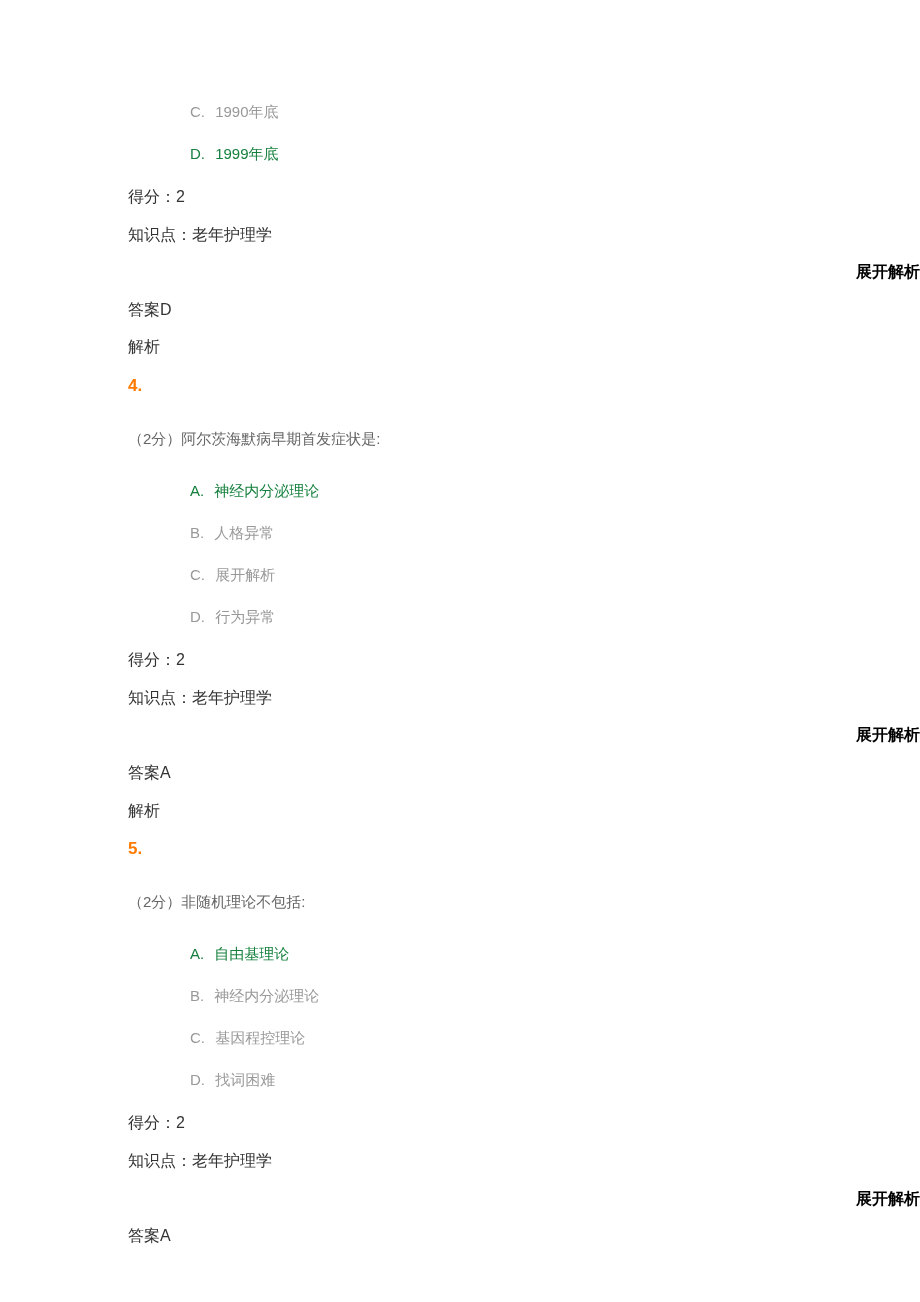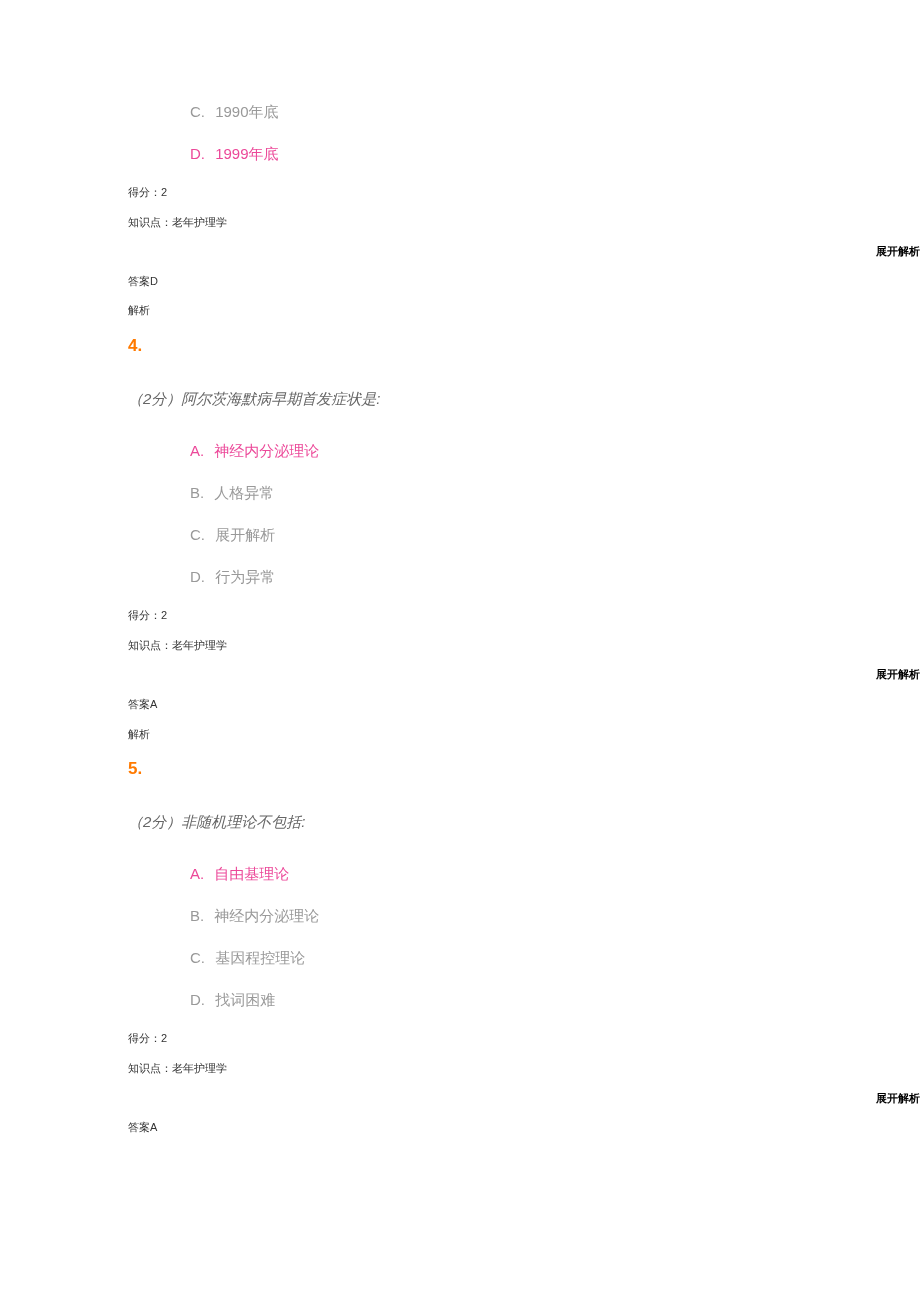--- a/index.html
+++ b/index.html
@@ -8,25 +8,25 @@
       background: #fff;
       font-family: "Microsoft YaHei", "微软雅黑", Arial, sans-serif;
       font-size: 15px;
       color: #333;
       padding: 100px 0 40px 128px;
       line-height: 1.6;
     }
     .opt { margin-bottom: 18px; padding-left: 62px; color: #999; }
     .opt .letter { display: inline-block; margin-right: 6px; }
     .opt .txt { }
-    .opt.green { color: #ec4899; }
-    .meta { color: #333; margin-bottom: 12px; font-size: 11px; }
+    .opt.green { color: #15803d; }
+    .meta { color: #333; margin-bottom: 12px; font-size: 16px; }
     .bold { font-weight: 700; color: #000; text-align: right; }
     .qnum { color: #ff7a00; font-weight: 700; font-size: 17px; margin-bottom: 28px; }
-    .qtext { color: #666; margin-bottom: 28px; font-style: italic; }
+    .qtext { color: #666; margin-bottom: 28px; }
   </style>
 </head>
 <body>
 
 <div class="opt">
   <span class="letter">C.</span>
   <span class="txt">1990年底</span>
 </div>
 <div class="opt green">
   <span class="letter">D.</span>

